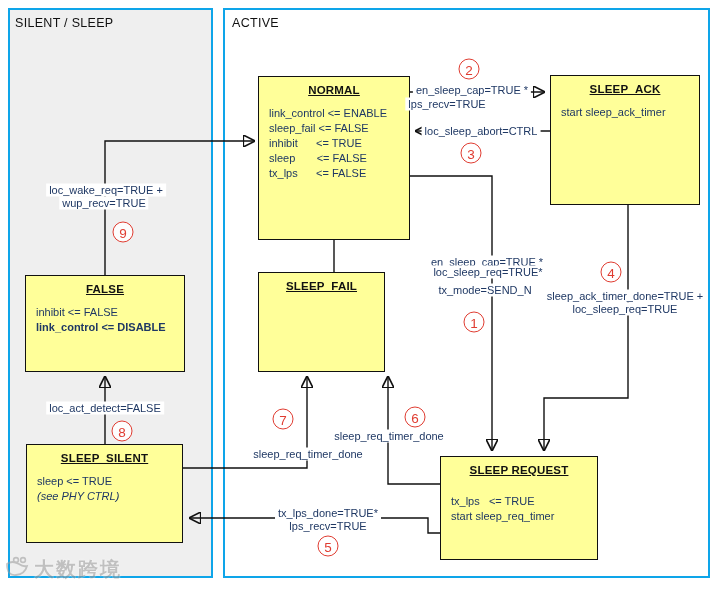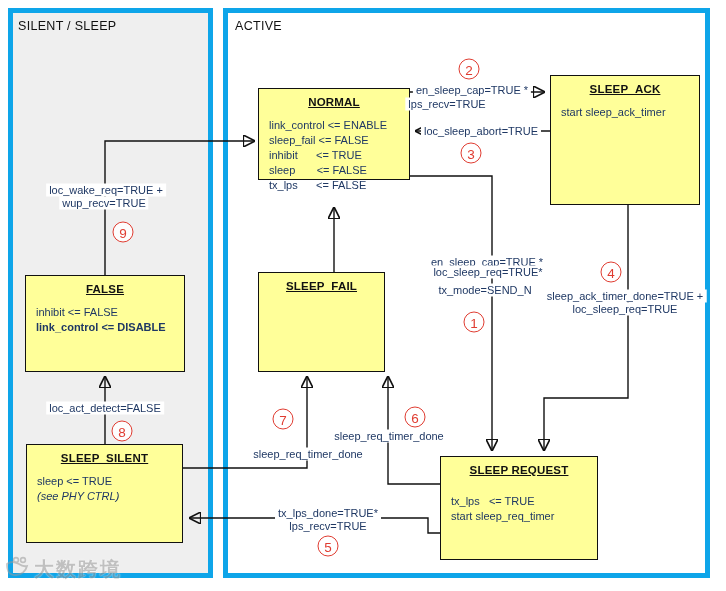--- a/index.html
+++ b/index.html
@@ -1,20 +1,20 @@
 <!DOCTYPE html>
 <html><head>
 <meta charset="utf-8">
 <style>
   html,body{margin:0;padding:0;background:#fff;}
   #canvas{
     position:relative;width:726px;height:591px;background:#fff;overflow:hidden;
     font-family:"Liberation Sans",sans-serif;
   }
-  .panel{position:absolute;border:5px solid #0ea5e9;box-sizing:border-box;}
+  .panel{position:absolute;border:2px solid #0ea5e9;box-sizing:border-box;}
   .panel-label{position:absolute;font-size:12.5px;color:#111;letter-spacing:.3px;}
   #panel-silent{left:8px;top:8px;width:205px;height:570px;background:#efefef;}
   #panel-active{left:223px;top:8px;width:487px;height:570px;background:#ffffff;}
 
   svg.wires{position:absolute;left:0;top:0;z-index:2;}
   svg.wires path{fill:none;stroke:#111;stroke-width:1.4px;}
 
   .state{
     position:absolute;background:#ffff99;border:1.6px solid #111;box-sizing:border-box;
     z-index:3;padding-top:7px;
@@ -72,21 +72,21 @@
     <path d="M334,272 V208" marker-end="url(#arr)"></path>
     <path d="M410,92 H544" marker-end="url(#arr)"></path>
     <path d="M550,131 H416" marker-end="url(#arr)"></path>
     <path d="M410,176 H492 V450" marker-end="url(#arr)"></path>
     <path d="M628,205 V398 H544 V450" marker-end="url(#arr)"></path>
     <path d="M440,484 H388 V377" marker-end="url(#arr)"></path>
     <path d="M183,468 H307 V377" marker-end="url(#arr)"></path>
     <path d="M440,533 H428 V518 H190" marker-end="url(#arr)"></path>
   </svg>
 
-  <div class="state" style="left:258px;top:88px;width:152px;height:92px;">
+  <div class="state" style="left:258px;top:76px;width:152px;height:164px;">
     <div class="title">NORMAL</div>
     <div class="body">
       <div class="line">link_control &lt;= ENABLE</div>
       <div class="line">sleep_fail &lt;= FALSE</div>
       <div class="line">inhibit      &lt;= TRUE</div>
       <div class="line">sleep       &lt;= FALSE</div>
       <div class="line">tx_lps      &lt;= FALSE</div>
     </div>
   </div>
 
@@ -122,21 +122,21 @@
     <div class="body" style="padding-top:8px;">
       <div class="line">tx_lps   &lt;= TRUE</div>
       <div class="line">start sleep_req_timer</div>
     </div>
   </div>
 
   <div class="tlabel" style="left:472px;top:90px;">en_sleep_cap=TRUE *</div>
   <div class="tlabel" style="left:447px;top:104px;">lps_recv=TRUE</div>
   <div class="badge" style="left:469px;top:69px;">2</div>
 
-  <div class="tlabel" style="left:481px;top:131px;">loc_sleep_abort=TRUE</div>
+  <div class="tlabel" style="left:481px;top:131px;">loc_sleep_abort=CTRL</div>
   <div class="badge" style="left:471px;top:153px;">3</div>
 
   <div class="tlabel" style="left:487px;top:262px;">en_sleep_cap=TRUE *</div>
   <div class="tlabel" style="left:488px;top:272px;">loc_sleep_req=TRUE*</div>
   <div class="tlabel" style="left:485px;top:290px;">tx_mode=SEND_N</div>
   <div class="badge" style="left:474px;top:322px;">1</div>
 
   <div class="tlabel" style="left:625px;top:296px;">sleep_ack_timer_done=TRUE +</div>
   <div class="tlabel" style="left:625px;top:309px;">loc_sleep_req=TRUE</div>
   <div class="badge" style="left:611px;top:272px;">4</div>

